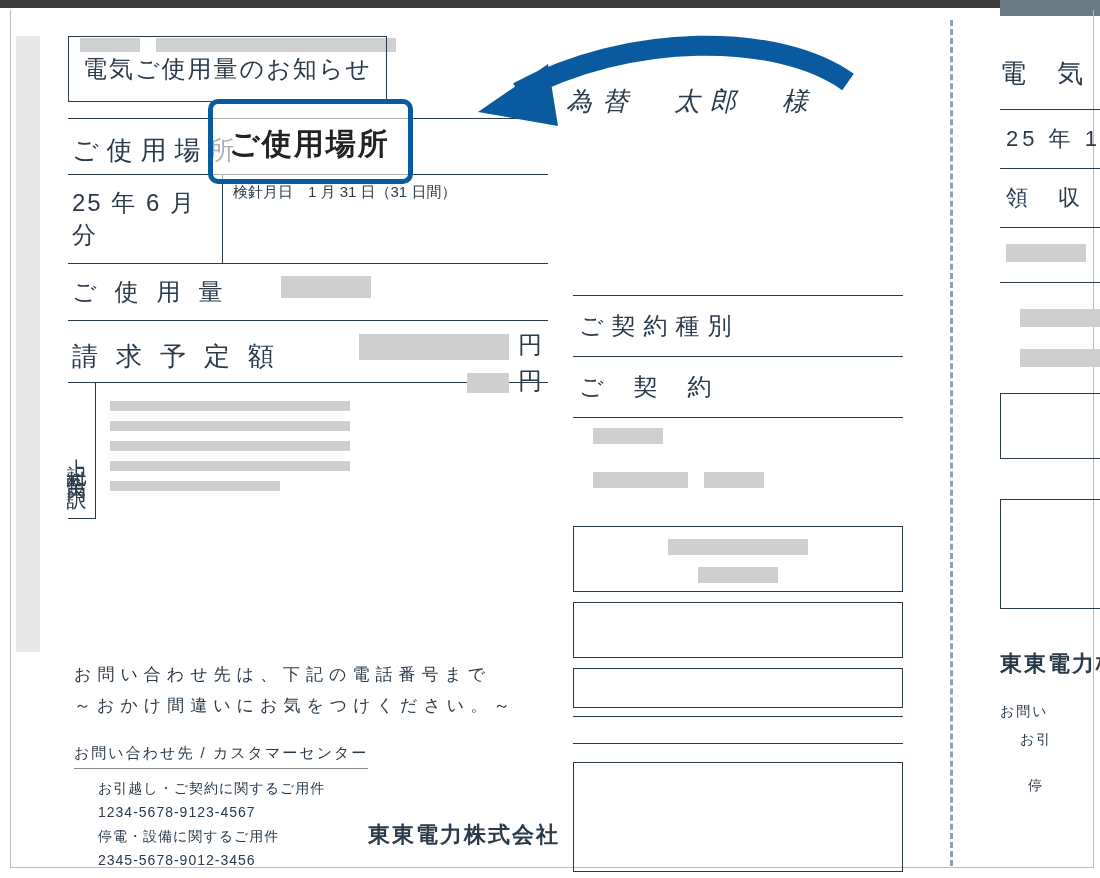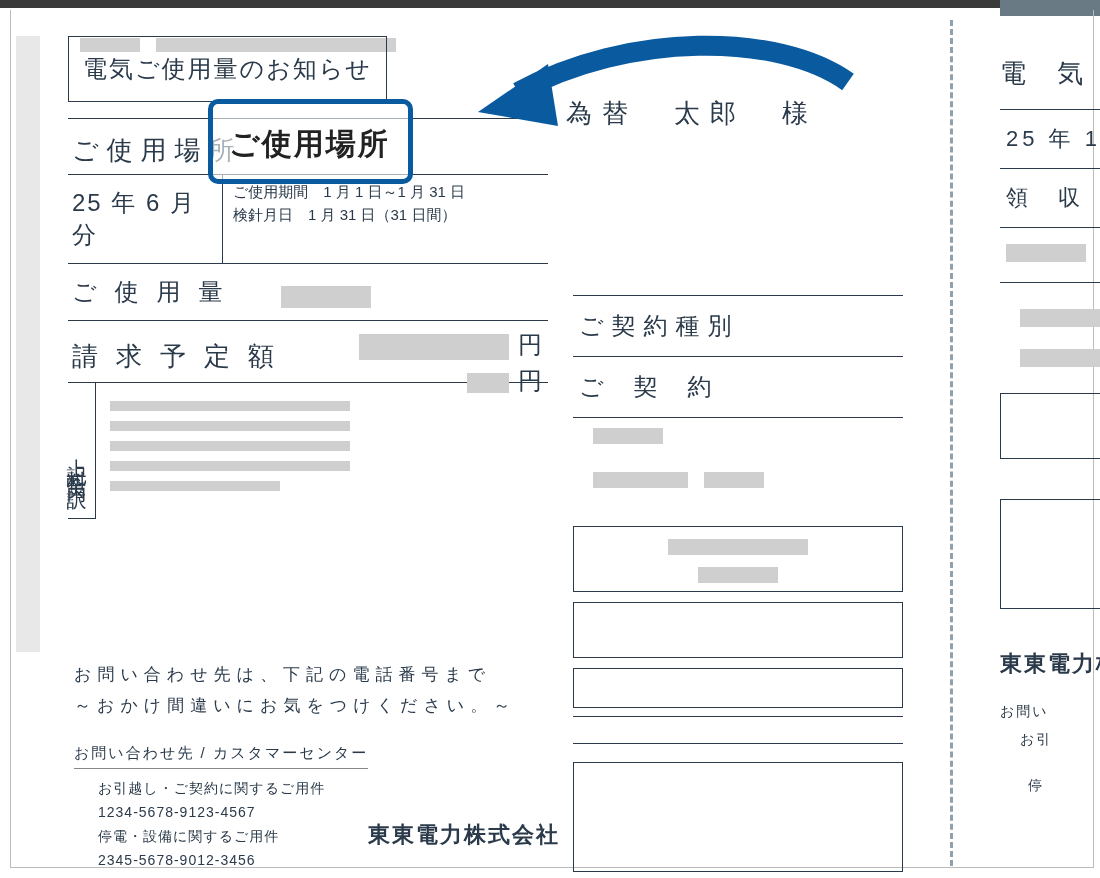--- a/index.html
+++ b/index.html
@@ -26,23 +26,24 @@
 
   .notice-title {
     border: 1.5px solid #2a3a4a;
     padding: 16px 14px;
     font-size: 24px;
     display: inline-block;
     letter-spacing: 2px;
   }
   .customer-name {
     position: absolute;
-    right: 70px; top: 60px;
+    right: 70px; top: 48px;
     font-size: 26px;
     letter-spacing: 10px;
+    font-style: italic;
   }
   .left-block { width: 480px; }
   .right-block { width: 330px; position: absolute; left: 505px; top: 129px; margin-top: 48px; }
 
   .loc-row { border-top: 1.5px solid #2a3a4a; display:flex; align-items:flex-start; padding: 14px 0 6px 4px; font-size: 26px; letter-spacing: 8px; }
   .highlight-box {
     position: absolute;
     left: 140px; top: -20px;
     border: 5px solid #0a5aa0;
     border-radius: 10px;
@@ -51,21 +52,21 @@
     font-weight: bold;
     color: #222;
     background: rgba(255,255,255,0.6);
     letter-spacing: 2px;
   }
 
   .month-row { border-top:1.5px solid #2a3a4a; display:flex; }
   .month-left { width: 154px; padding: 12px 4px; font-size: 24px; letter-spacing: 2px; }
   .month-right { flex:1; border-left:1px solid #2a3a4a; padding: 6px 10px; font-size: 15px; line-height: 1.5; }
 
-  .usage-row { border-top:1.5px solid #2a3a4a; display:flex; align-items:flex-end; padding: 12px 4px; font-size: 24px; letter-spacing: 18px; }
+  .usage-row { border-top:1.5px solid #2a3a4a; display:flex; align-items:flex-start; padding: 12px 4px; font-size: 24px; letter-spacing: 18px; }
   .usage-gray { width:90px; height:22px; background:#cfcfcf; margin-left: 40px; }
 
   .bill-row { border-top:1.5px solid #2a3a4a; border-bottom:1.5px solid #2a3a4a; display:flex; padding: 18px 4px 8px 4px; font-size: 26px; letter-spacing: 18px; position: relative; }
   .bill-vals { position:absolute; right: 4px; top: 8px; text-align:right; font-size: 24px; letter-spacing: 2px;}
   .bill-gray-1 { display:inline-block; width:150px; height:26px; background:#cfcfcf; vertical-align:middle;}
   .bill-gray-2 { display:inline-block; width:42px; height:20px; background:#cfcfcf; vertical-align:middle;}
 
   .breakdown { display:flex; }
   .breakdown-label { width: 28px; border-right:1.5px solid #2a3a4a; border-bottom:1.5px solid #2a3a4a; padding: 40px 4px 20px 4px; font-size: 20px; writing-mode: vertical-rl; text-align:center; letter-spacing: 6px;}
   .breakdown-lines { flex:1; padding: 18px 14px; }
@@ -132,21 +133,20 @@
       <div class="loc-row" style="position:relative;">
         <span>ご使用場所</span>
         <div class="highlight-box">
           <span>ご使用場所</span>
         </div>
       </div>
 
       <div class="month-row">
         <div class="month-left">25 年 6 月分</div>
         <div class="month-right">
-          <div>ご使用期間　1 月 1 日～1 月 31 日</div>
           <div>検針月日　1 月 31 日（31 日間）</div>
         </div>
       </div>
 
       <div class="usage-row">
         <span>ご使用量</span>
         <span class="usage-gray"></span>
       </div>
 
       <div class="bill-row">

